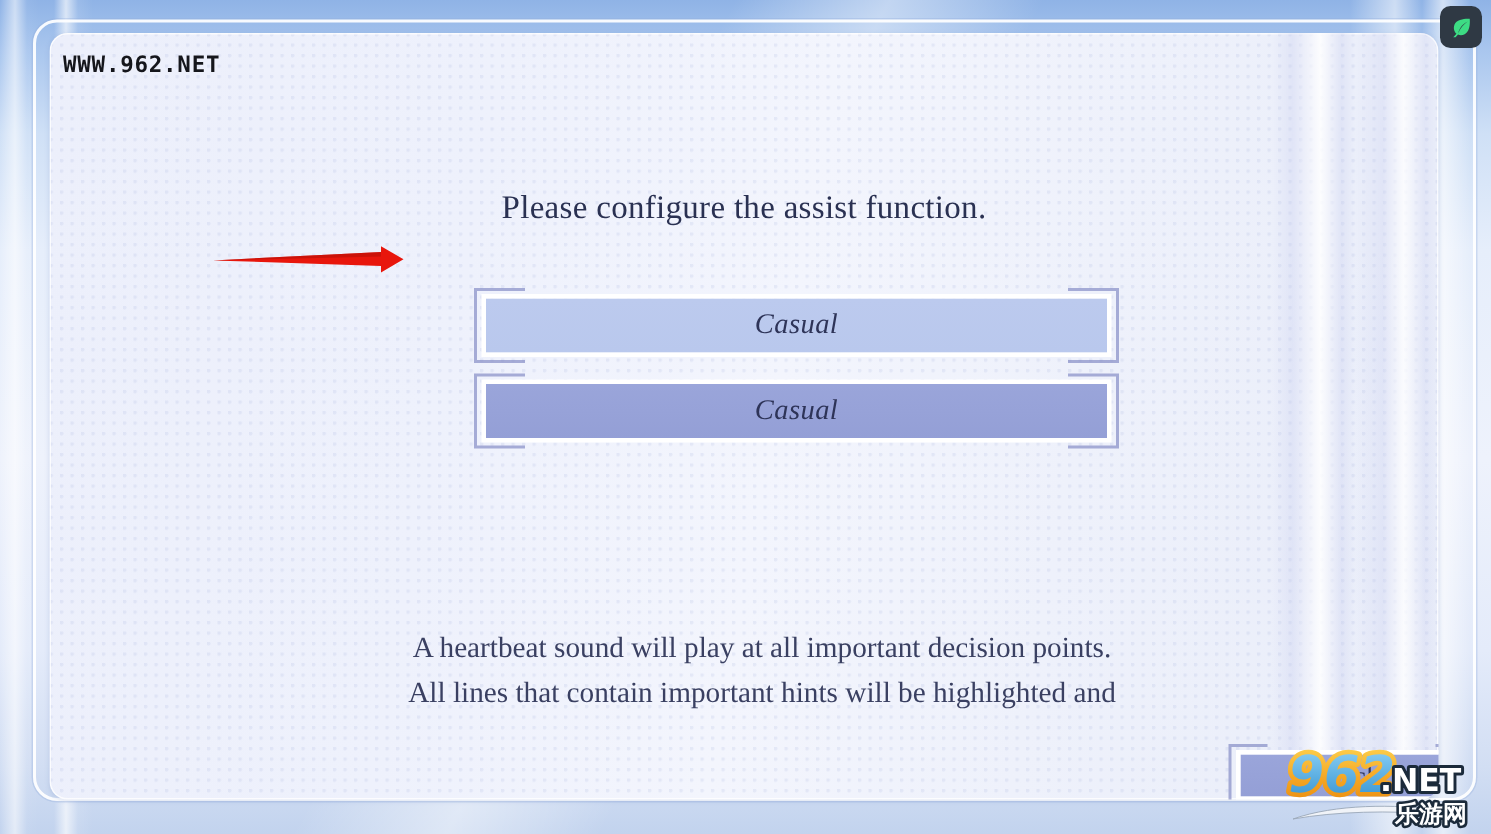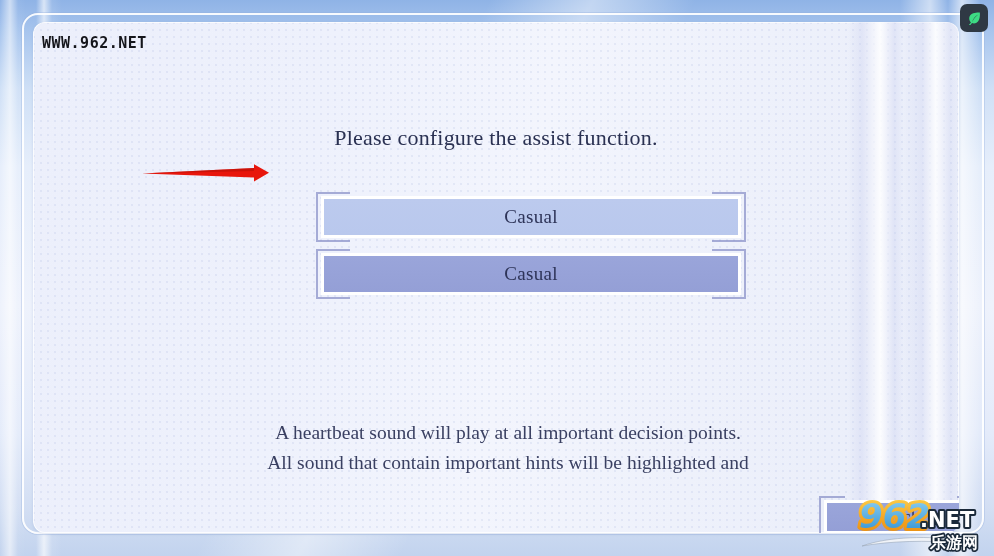--- a/index.html
+++ b/index.html
@@ -98,20 +98,21 @@
   .opt-btn{
     position:absolute;
     left:288px;
     width:420px;
     height:42px;
     border:none;
     background:transparent;
     padding:0;
     cursor:pointer;
     font-family:"Liberation Serif", serif;
+    font-style:italic;
   }
   .opt-inner{
     position:absolute; inset:0;
     border:3px solid #ffffff;
     display:flex; align-items:center; justify-content:center;
     font-size:19px;
     color:#2e3458;
     letter-spacing:0.3px;
   }
   
@@ -230,21 +231,21 @@
       <span class="opt-bracket">
           <i class="l"></i>
           <i class="r"></i>
         </span>
       <span class="opt-inner">Casual</span>
     </button>
 
 
     <div id="desc">
       <span>A heartbeat sound will play at all important decision points.</span>
-      <span>All sound that contain important hints will be highlighted and</span>
+      <span>All lines that contain important hints will be highlighted and</span>
     </div>
 
     <button id="btn-back">
       <span class="opt-bracket">
           <i class="l"></i>
           <i class="r"></i>
         </span>
       <span class="opt-inner">Back</span>
     </button>
   </div>

